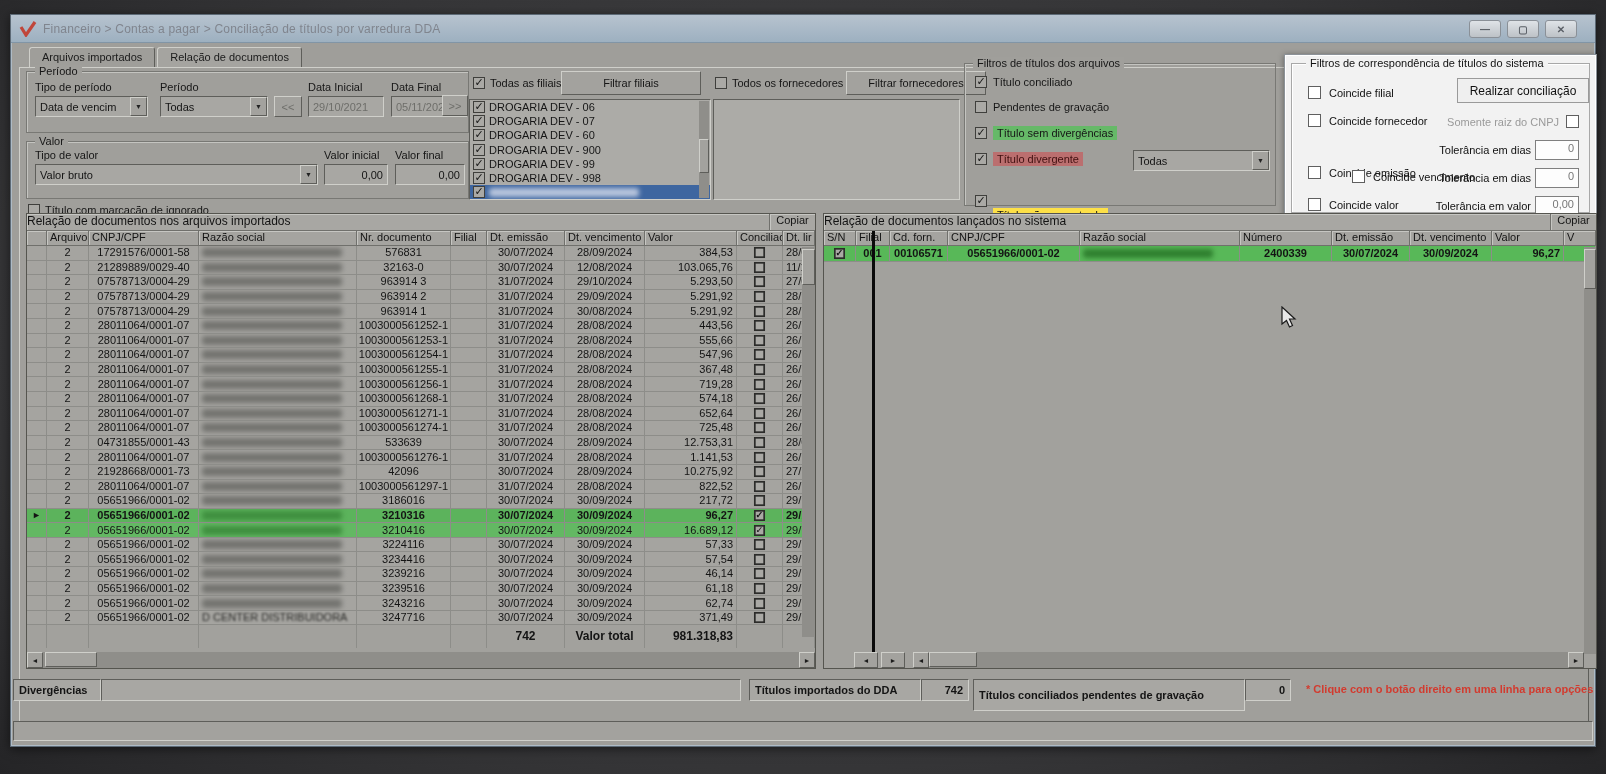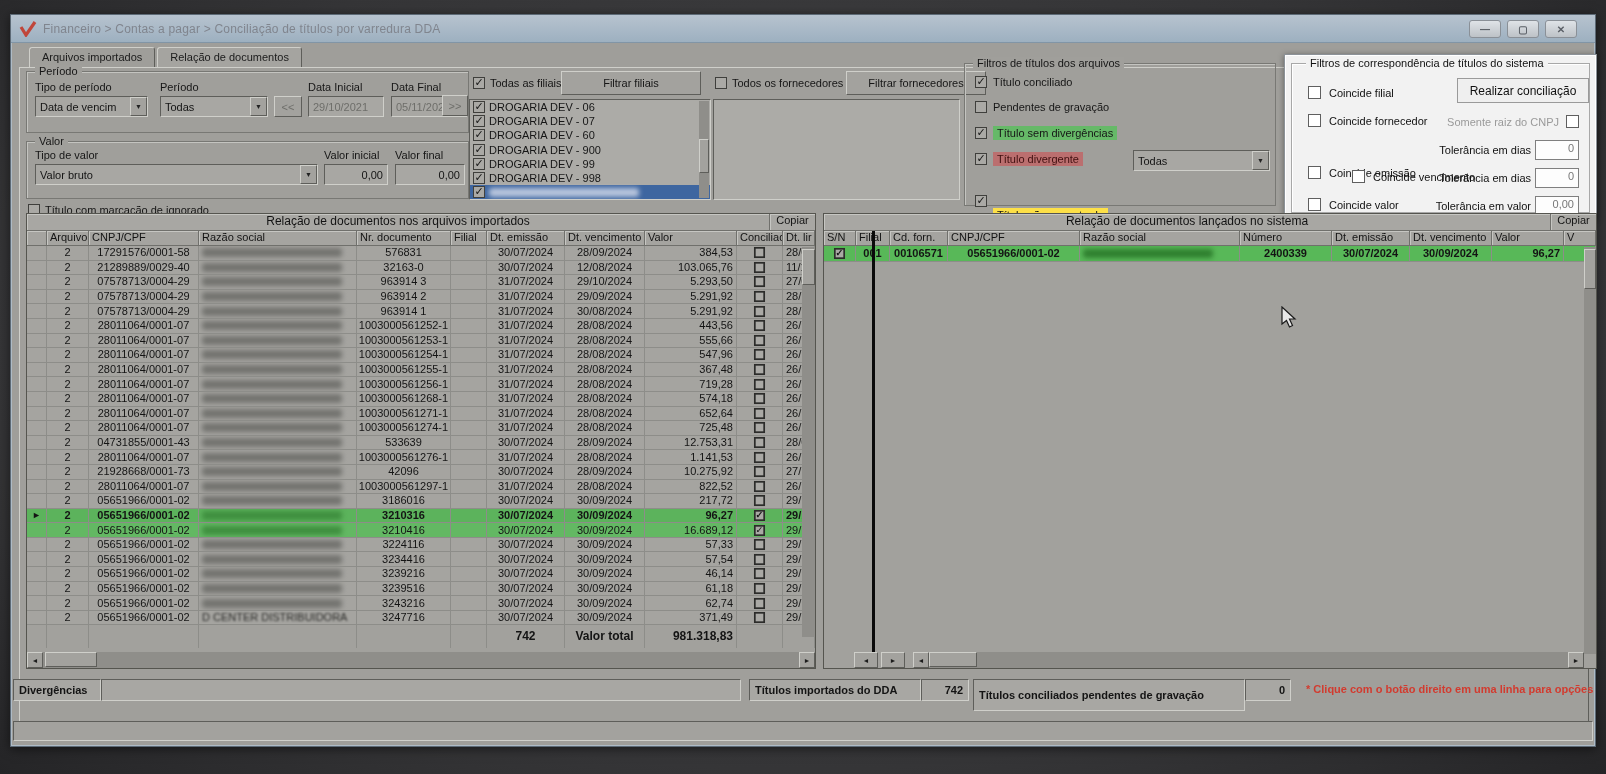--- a/index.html
+++ b/index.html
@@ -60,21 +60,21 @@
       border:1px solid #a8a8a8; box-shadow: inset 1px 1px 0 #ffffff; }
   #syspanel .wglabel { position:absolute; top:2px; left:14px; background:#f2f2f2; padding:0 4px; color:#111; }
   .wcb { width:13px; height:13px; border:1px solid #5f5f5f; background:#fff; display:inline-block; flex:none; }
   .wrow { position:absolute; left:16px; display:flex; align-items:center; gap:8px; color:#111; }
   .winput { border:1px solid #7f7f7f; background:#fdfdfd; color:#777; text-align:right; padding:1px 4px; }
   .wbtn { border:1px solid #9a9a9a; background:#efefef; color:#111; display:flex; align-items:center; justify-content:center; }
 
   
   .dtable { border:1px solid #55554f; background:#a2a19d; overflow:hidden; }
   .ttitle { display:flex; border-bottom:1px solid #70706c; background:#a8a7a3; height:17px; }
-  .ttitle .tmain { flex:1; text-align:center; font-size:12px; color:#131313; box-shadow: inset 1px 1px 0 #c6c6c2; }
+  .ttitle .tmain { flex:1; text-align:left; font-size:12px; color:#131313; box-shadow: inset 1px 1px 0 #c6c6c2; }
   .ttitle .tcopy { width:46px; text-align:center; border-left:1px solid #70706c; box-shadow: inset 1px 1px 0 #c6c6c2; }
   .thead { display:flex; height:15px; background:#a5a4a0; }
   .th { border-right:1px solid #70706c; border-bottom:1px solid #70706c; box-shadow: inset 1px 1px 0 #c6c6c2;
         padding:0 3px; overflow:hidden; white-space:nowrap; font-size:11px; line-height:13px; }
   .trow { display:flex; height:14.6px; }
   .td { border-right:1px solid #8d8d89; border-bottom:1px solid #8d8d89; padding:0 3px; overflow:hidden;
         white-space:nowrap; font-size:11px; line-height:13px; background:#a5a4a0; display:flex; align-items:center; }
   .td.num { justify-content:flex-end; }
   .td.ctr { justify-content:center; }
   .trow.green .td { background:#63b863; }

